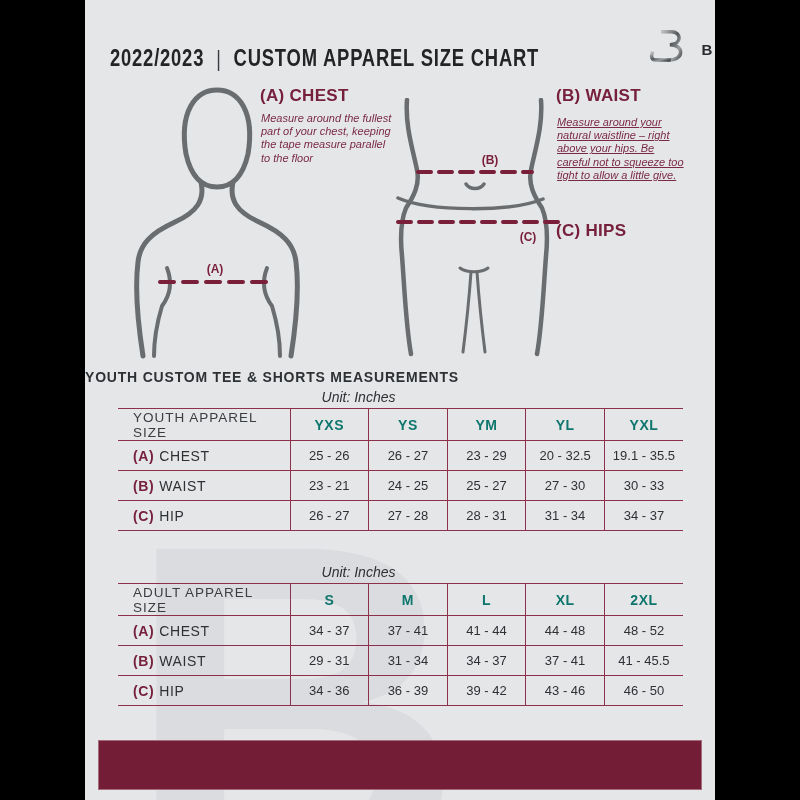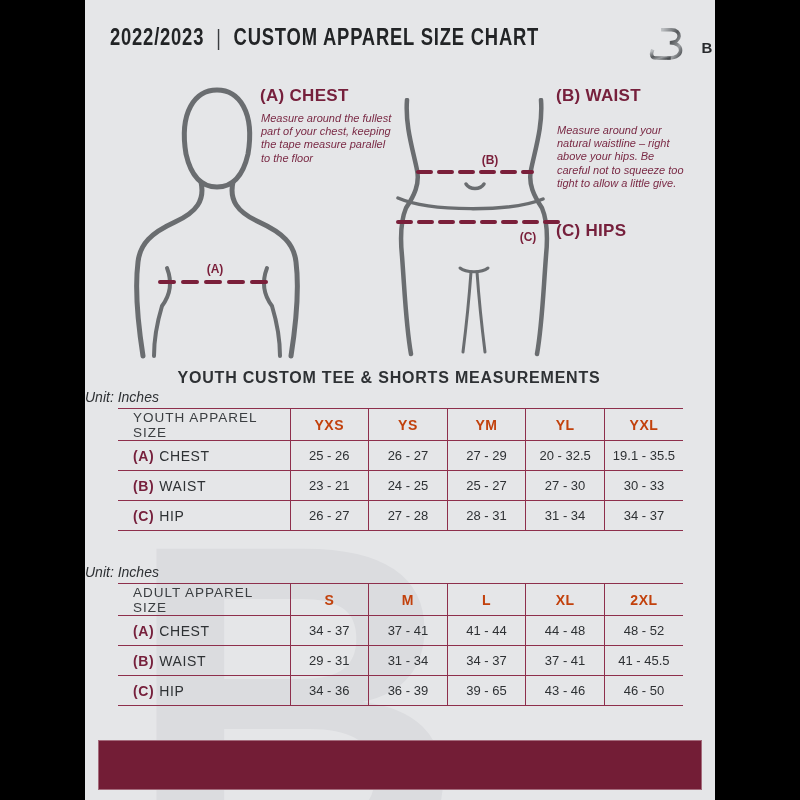--- a/index.html
+++ b/index.html
@@ -7,53 +7,53 @@
               font-family:"Liberation Sans", sans-serif; }
   .stage { position:relative; width:800px; height:800px; background:#000; }
   .page  { position:absolute; left:85px; top:0; width:630px; height:800px;
            background:#e5e6e8; overflow:hidden; }
 
   
   .watermark { position:absolute; left:40px; top:498px; font-size:470px; line-height:0.9;
                font-weight:bold; color:#dbdcdf; letter-spacing:0; user-select:none; }
 
   
-  .hdr { position:absolute; left:25px; top:24px; width:580px; height:42px;
-         display:flex; align-items:flex-start; justify-content:space-between; }
+  .hdr { position:absolute; left:25px; top:30px; width:580px; height:42px;
+         display:flex; align-items:flex-end; justify-content:space-between; }
   .hdr-left { display:flex; align-items:center; gap:13px; transform:scaleX(0.8);
               transform-origin:left center; white-space:nowrap;
               font-weight:bold; font-size:23px; color:#222426; letter-spacing:1px; }
   .hdr-sep { font-weight:normal; color:#3a3d40; font-size:22px; padding:0 2px; }
   .hdr-right { display:flex; align-items:center; gap:9px; }
   .brand { font-weight:bold; font-size:15px; letter-spacing:6.5px; color:#282a2d; }
 
   
   .g-head { position:absolute; font-size:17px; font-weight:bold; color:#76203c; letter-spacing:0.3px; }
   .g-text { position:absolute; font-style:italic; font-size:11px; line-height:1.2;
             color:#7a2a45; font-weight:500; }
 
   .fig { position:absolute; }
 
   
-  .sec-title { position:absolute; width:608px; text-align:center; font-weight:bold;
-               font-size:16px; letter-spacing:0.8px; color:#2e3134; }
-  .sec-unit  { position:absolute; width:547px; text-align:left; font-style:italic;
+  .sec-title { position:absolute; width:608px; text-align:left; font-weight:bold;
+               font-size:14px; letter-spacing:0.8px; color:#2e3134; }
+  .sec-unit  { position:absolute; width:547px; text-align:center; font-style:italic;
                font-size:14px; color:#2e3134; }
 
   
   table { position:absolute; left:33px; width:565px; border-collapse:collapse;
           table-layout:fixed; background:transparent; }
   th, td { border-bottom:1.5px solid #8e2f4c; padding:0; vertical-align:middle; }
   thead th { border-top:1.5px solid #8e2f4c; height:32px; }
   tbody td { height:30px; }
   th + th, td + td { border-left:1.5px solid #8e2f4c; }
   col.lblcol { width:172px; }
   .cell-lblhead { text-align:left; padding-left:15px; font-weight:normal; font-size:13.5px;
                   letter-spacing:1px; color:#3b3e41; }
-  .cell-size { text-align:center; font-weight:bold; font-size:14px; color:#c2410c; letter-spacing:0.5px; }
+  .cell-size { text-align:center; font-weight:bold; font-size:14px; color:#0f766e; letter-spacing:0.5px; }
   .cell-rowlbl { text-align:left; padding-left:15px; font-size:14px; color:#2e3134; letter-spacing:0.6px; }
   .cell-rowlbl .key { font-weight:bold; color:#76203c; margin-right:5px; }
   .cell-val { text-align:center; font-size:13px; color:#2e3134; }
 
   
   .footer-bar { position:absolute; left:13px; top:740px; width:604px; height:50px;
                 background:#731d36; border:1px solid rgba(255,255,255,0.35); }
 </style>
 </head>
 <body>
@@ -121,21 +121,21 @@
         </g>
         <text x="100" y="66" text-anchor="middle" font-size="12" font-weight="bold" fill="#7a1f3a">(B)</text>
         <text x="138" y="143" text-anchor="middle" font-size="12" font-weight="bold" fill="#7a1f3a">(C)</text>
       </svg>
     </div>
 
     <div class="g-head" style="left:175px; top:86px;">(A) CHEST</div>
     <div class="g-text" style="left:176px; top:112px; width:135px;">Measure around the fullest part of your chest, keeping the tape measure parallel to the floor</div>
 
     <div class="g-head" style="left:471px; top:86px;">(B) WAIST</div>
-    <div class="g-text" style="left:472px; top:124px; width:132px;">Measure around your natural waistline – right above your hips. Be careful not to squeeze too tight to allow a little give.</div>
+    <div class="g-text" style="left:472px; top:116px; width:132px;text-decoration:underline;">Measure around your natural waistline – right above your hips. Be careful not to squeeze too tight to allow a little give.</div>
 
     <div class="g-head" style="left:471px; top:221px;">(C) HIPS</div>
 
     <div class="sec-title" style="top:369px;">YOUTH CUSTOM TEE &amp; SHORTS MEASUREMENTS</div>
     <div class="sec-unit" style="top:389px;">Unit: Inches</div>
 
     <table style="top:408px;">
       <colgroup>
           <col class="lblcol">
           <col>
@@ -152,21 +152,21 @@
           <th class="cell-size">YM</th>
           <th class="cell-size">YL</th>
           <th class="cell-size">YXL</th>
         </tr>
       </thead>
       <tbody>
         <tr>
           <td class="cell-rowlbl"><span class="key">(A)</span><span>CHEST</span></td>
           <td class="cell-val">25 - 26</td>
           <td class="cell-val">26 - 27</td>
-          <td class="cell-val">27 - 29</td>
+          <td class="cell-val">23 - 29</td>
           <td class="cell-val">20 - 32.5</td>
           <td class="cell-val">19.1 - 35.5</td>
         </tr>
         <tr>
           <td class="cell-rowlbl"><span class="key">(B)</span><span>WAIST</span></td>
           <td class="cell-val">23 - 21</td>
           <td class="cell-val">24 - 25</td>
           <td class="cell-val">25 - 27</td>
           <td class="cell-val">27 - 30</td>
           <td class="cell-val">30 - 33</td>
@@ -217,21 +217,21 @@
           <td class="cell-val">29 - 31</td>
           <td class="cell-val">31 - 34</td>
           <td class="cell-val">34 - 37</td>
           <td class="cell-val">37 - 41</td>
           <td class="cell-val">41 - 45.5</td>
         </tr>
         <tr>
           <td class="cell-rowlbl"><span class="key">(C)</span><span>HIP</span></td>
           <td class="cell-val">34 - 36</td>
           <td class="cell-val">36 - 39</td>
-          <td class="cell-val">39 - 65</td>
+          <td class="cell-val">39 - 42</td>
           <td class="cell-val">43 - 46</td>
           <td class="cell-val">46 - 50</td>
         </tr>
       </tbody>
     </table>
 
     <div class="footer-bar"></div>
 
   </div>
 </div>

